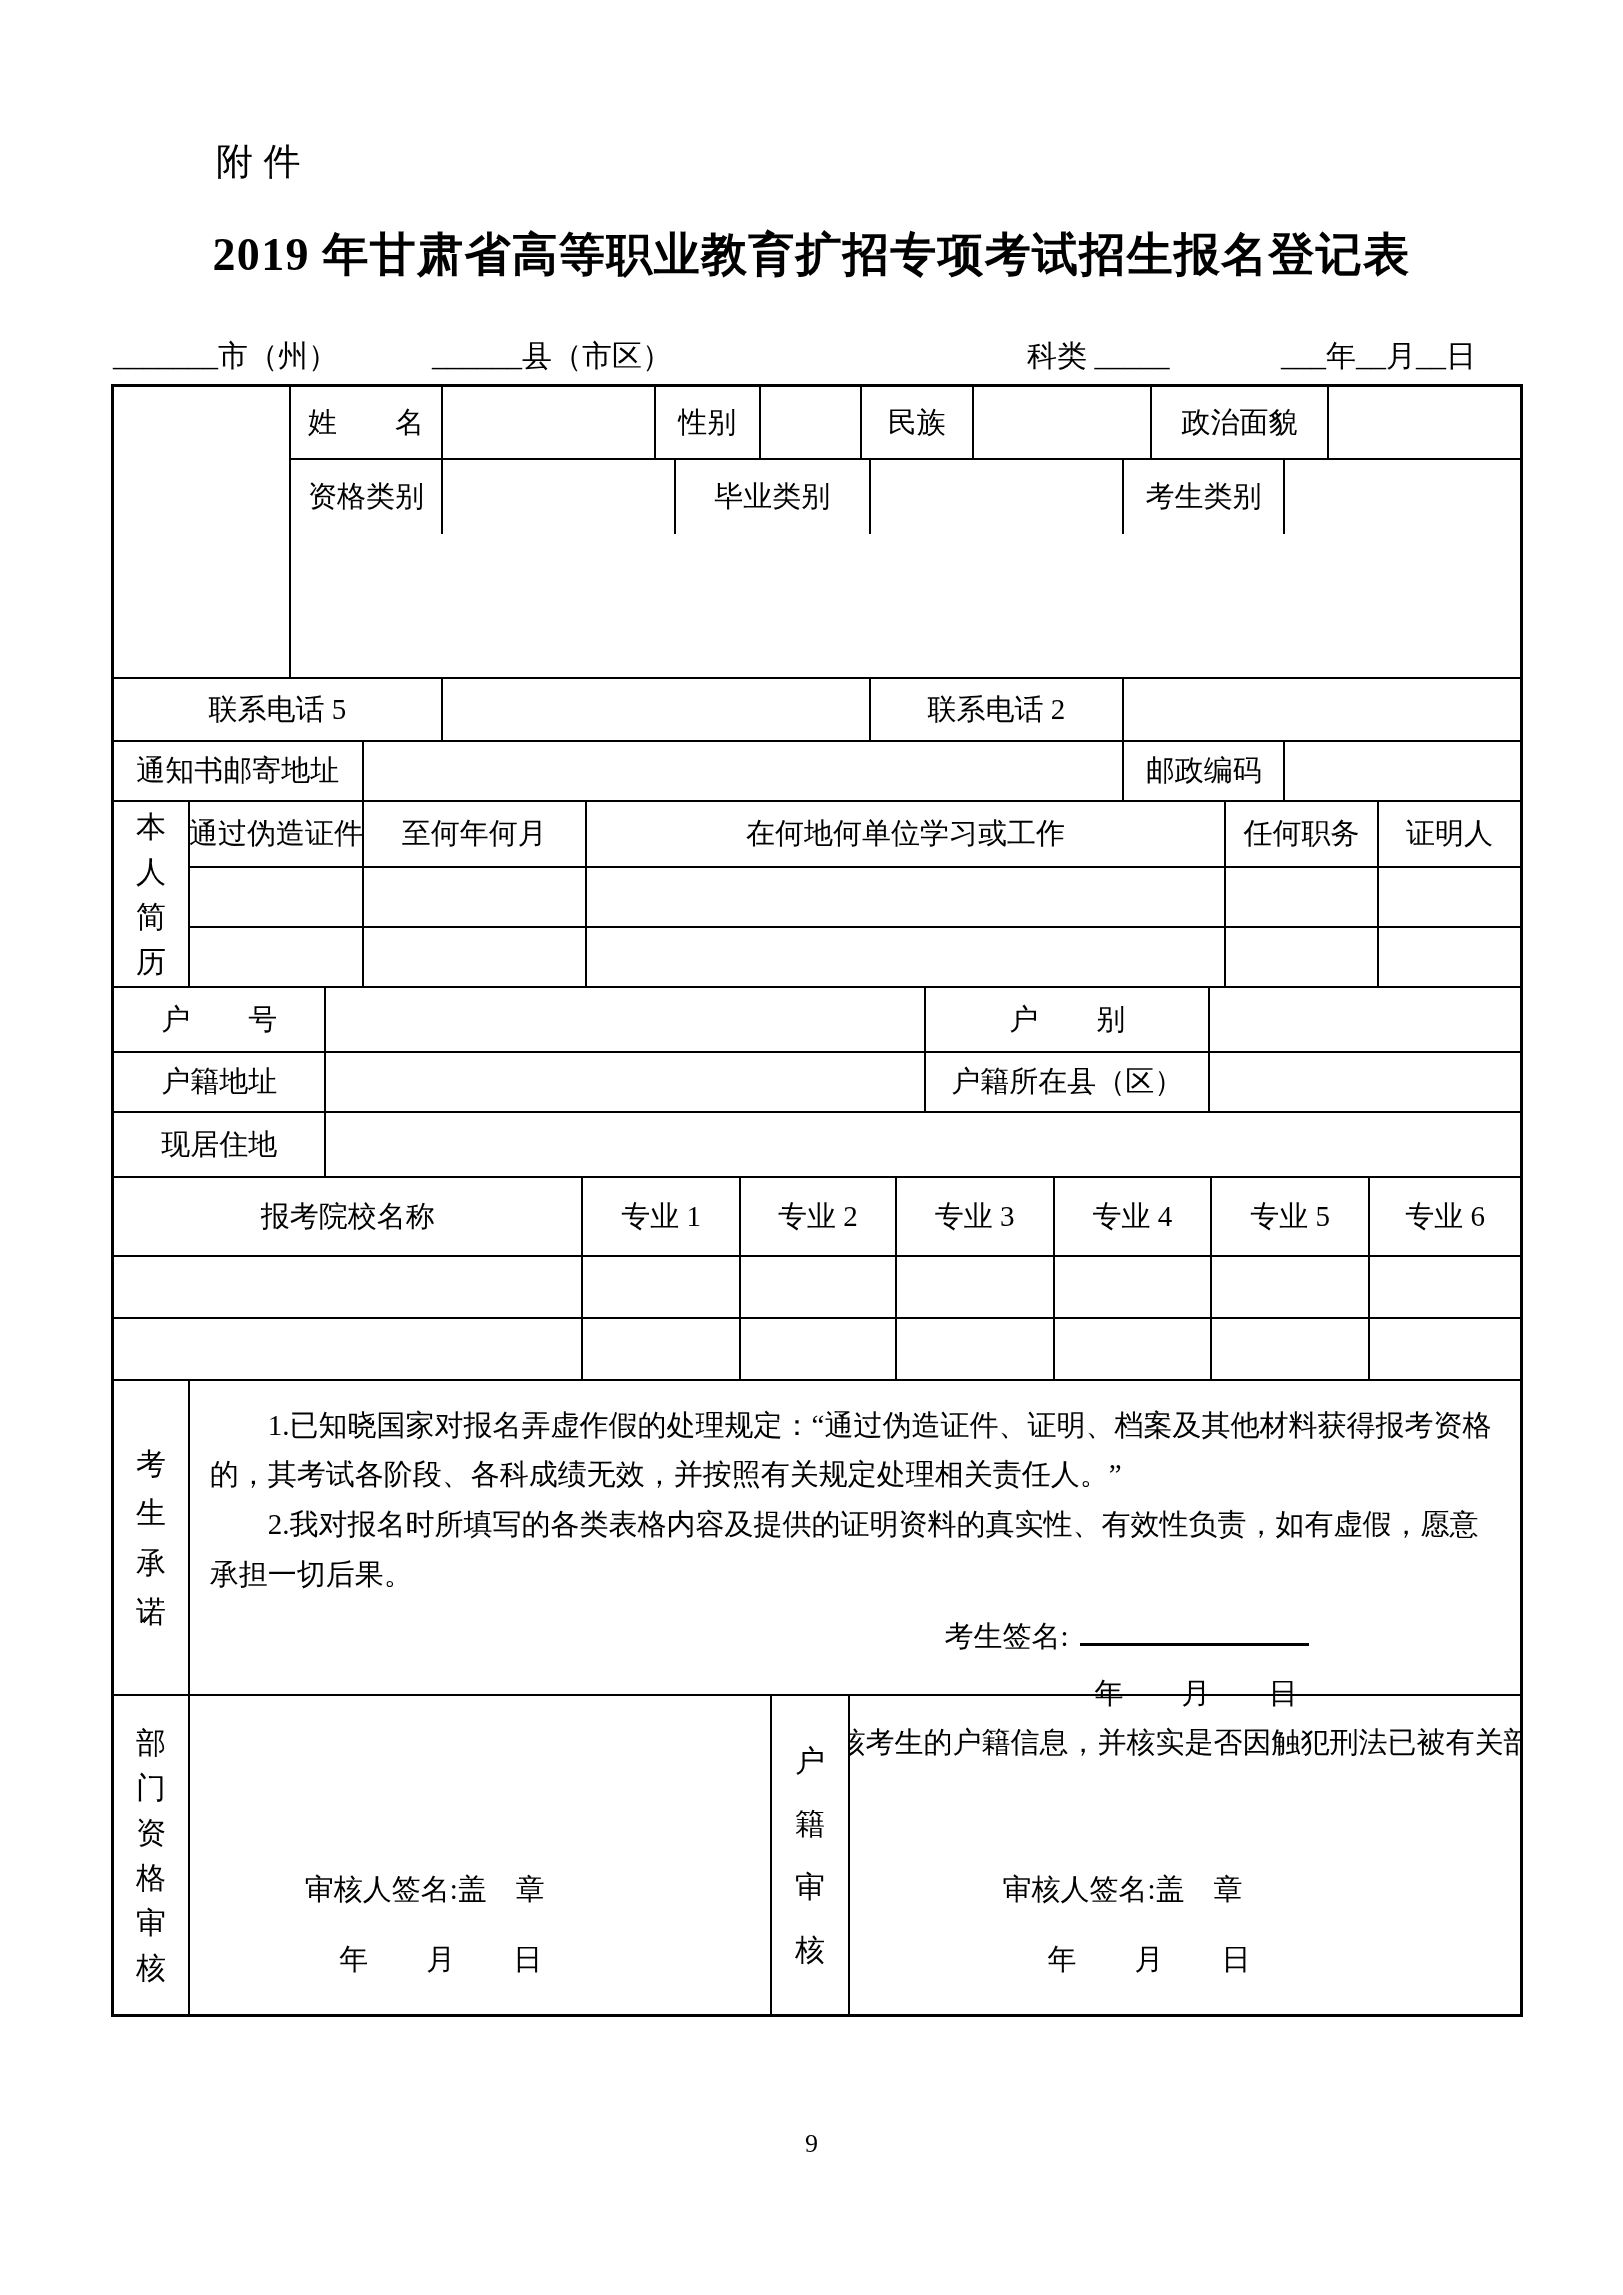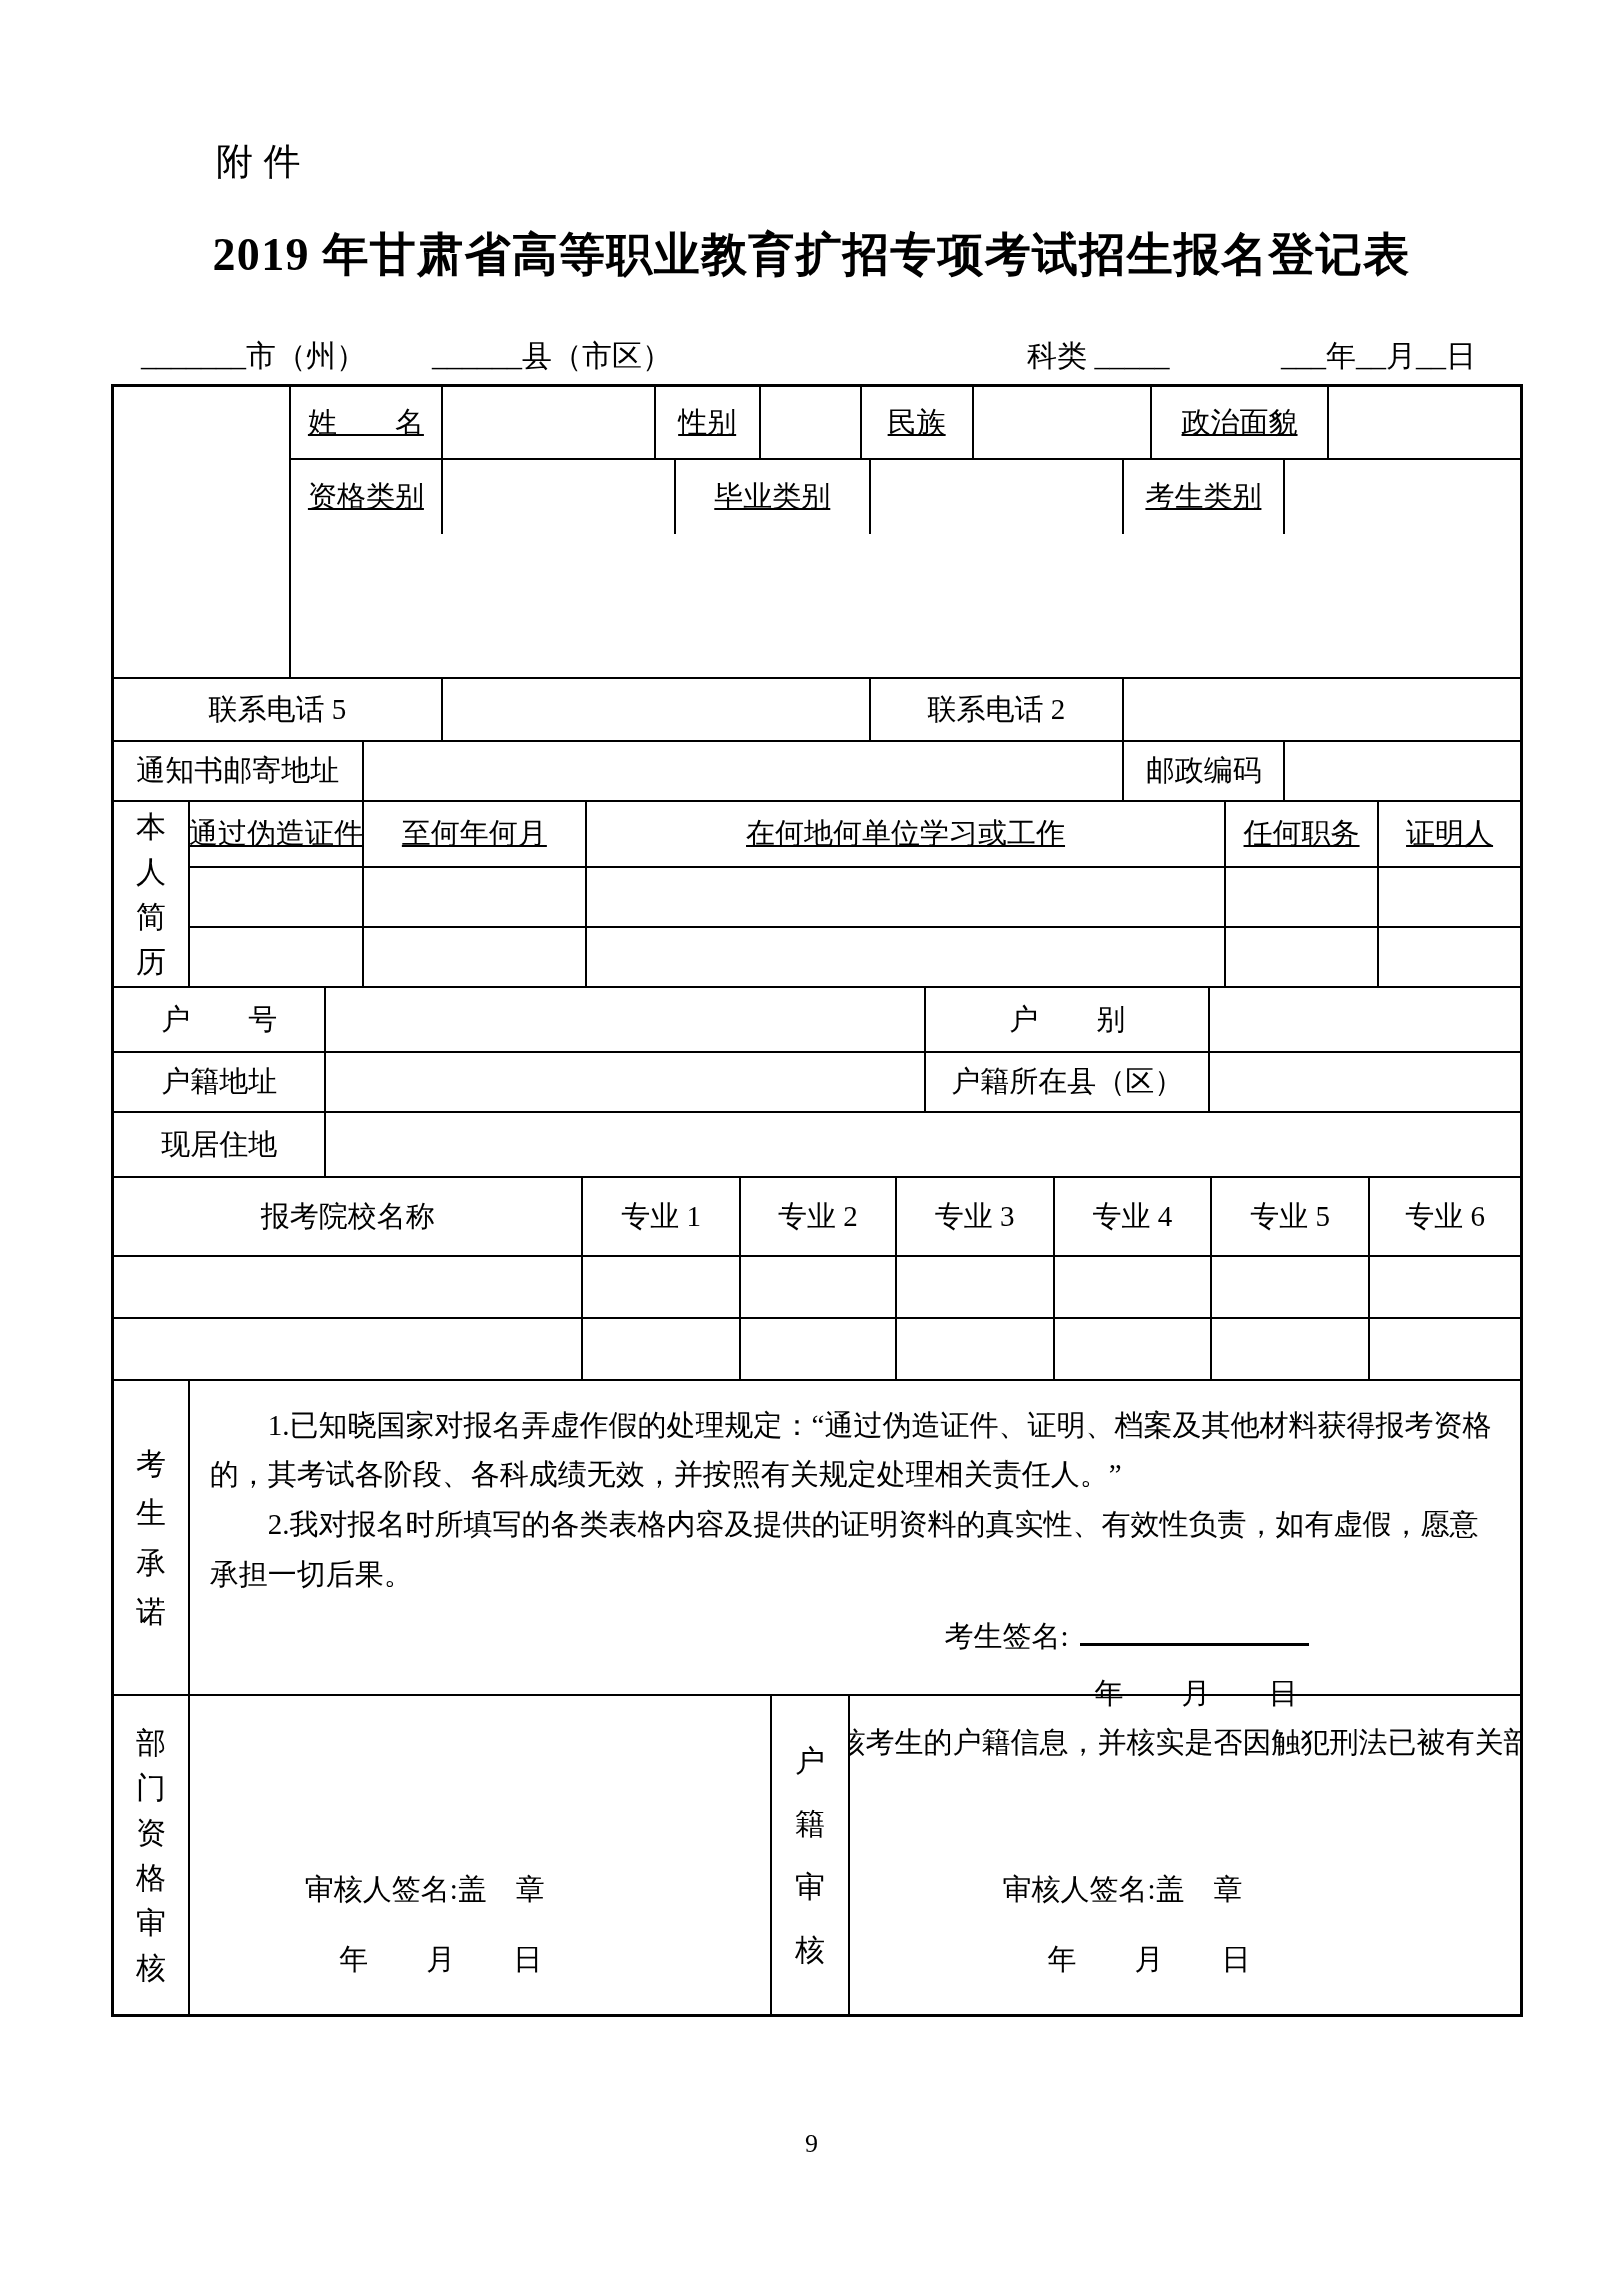--- a/index.html
+++ b/index.html
@@ -12,33 +12,33 @@
   .attachment {
     position:absolute; left:216px; top:137px;
     font-size:37px; letter-spacing:10.5px;
   }
   .doc-title {
     position:absolute; left:0; top:224px; width:100%;
     text-align:center; font-size:46px; font-weight:bold; letter-spacing:1.3px;
   }
   .header-line { position:absolute; left:111px; top:333px; width:1412px; height:47px; font-size:30px; }
   .header-line > span { position:absolute; bottom:2.6px; white-space:pre; }
-  .hl-city   { left:30px; }
+  .hl-city   { left:2px; }
   .hl-county { left:321px; }
   .hl-subject{ left:916px; }
   .hl-date   { left:1170px; }
 
   
   .tbl {
     position:absolute; left:111px; top:384px; width:1412px;
     border:3.9px solid #000; background:#fff;
   }
   .row { display:flex; width:100%; border-bottom:2.6px solid #000; }
   .row:last-child { border-bottom:none; }
-  .stack { flex:1 1 auto; display:flex; flex-direction:column; min-width:0;text-decoration:underline; }
+  .stack { flex:1 1 auto; display:flex; flex-direction:column; min-width:0; }
   .srow { display:flex; width:100%; border-bottom:2.6px solid #000; flex:0 0 auto; min-height:0; }
   .srow:last-child { border-bottom:none; }
   .c {
     border-right:2px solid #000; min-width:0;
     display:flex; align-items:center; justify-content:center;
     text-align:center; font-size:29px; white-space:pre; overflow:hidden;
     flex:0 0 auto;
   }
   .c:last-child { border-right:none; }
   .grow { flex:1 1 auto; }

